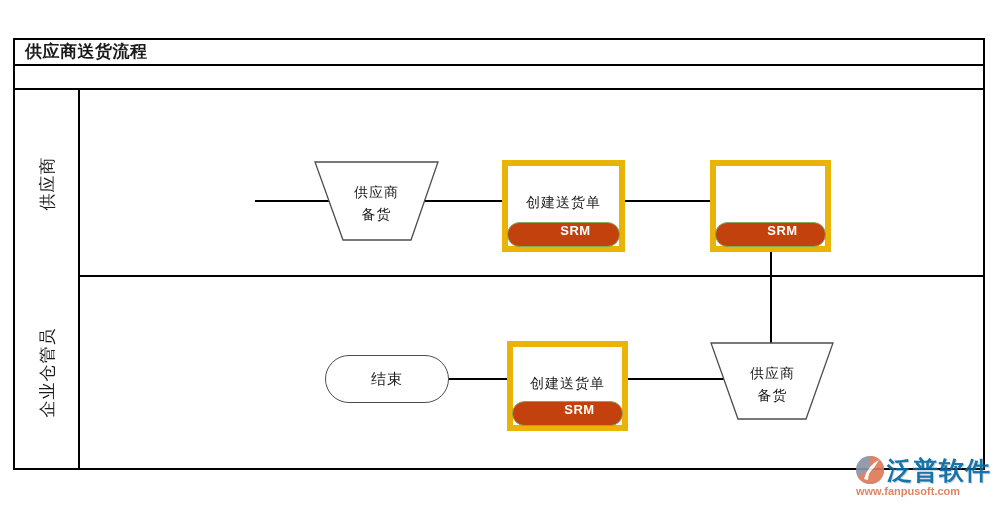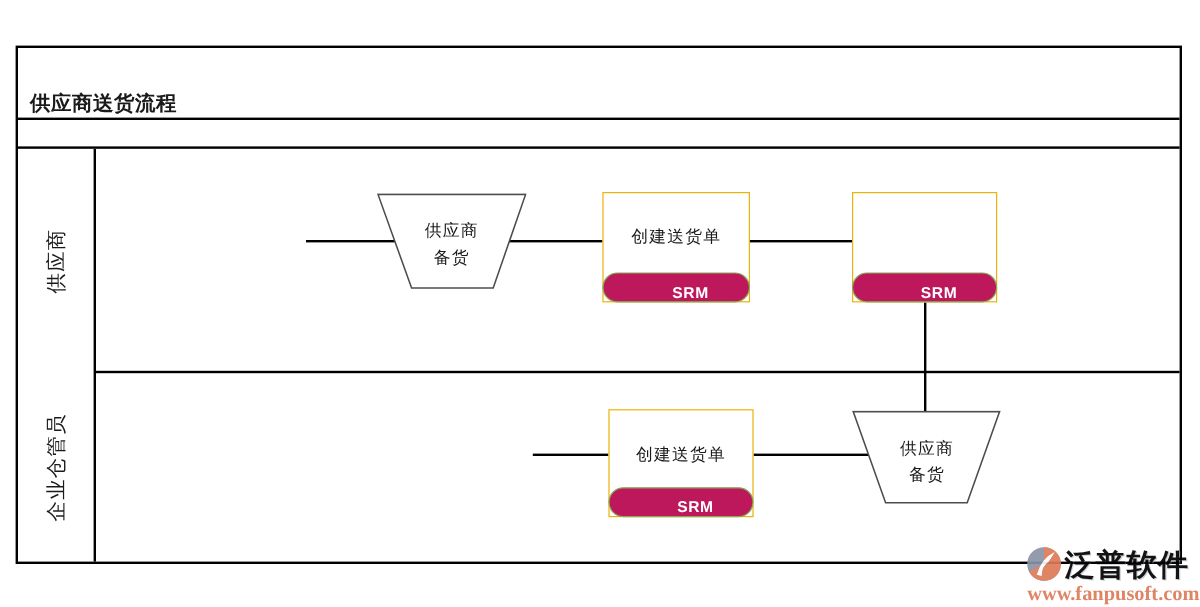--- a/index.html
+++ b/index.html
@@ -16,24 +16,24 @@
   .frame {
     position: absolute;
     left: 13px; top: 38px;
     width: 972px; height: 432px;
     border: 2px solid #000;
     background: #fff;
     display: flex;
     flex-direction: column;
   }
   .title-row {
-    height: 60px;
+    height: 26px;
     border-bottom: 2px solid #000;
     display: flex;
-    align-items: flex-end;
+    align-items: flex-start;
     padding-left: 10px;
     font-size: 17px;
     font-weight: 600;
     letter-spacing: 0.5px;
   }
   .spacer-row {
     height: 24px;
     border-bottom: 2px solid #000;
   }
   .content-row {
@@ -77,42 +77,42 @@
     border: 1px solid #4d4d4d;
     display: flex;
     align-items: center;
     justify-content: center;
     font-size: 15px;
     letter-spacing: 1px;
   }
   .proc {
     position: absolute;
     background: #fff;
-    border: 1px solid #eab308;
+    border: 6px solid #eab308;
     font-size: 14px;
   }
   .proc .proc-label {
     position: absolute;
     left: 0; right: 0; top: 0;
     height: 66px;
     display: flex;
     align-items: center;
     justify-content: center;
     padding-top: 8px;
     letter-spacing: 1px;
   }
   .badge {
     position: absolute;
     left: -1px; right: -1px; bottom: -1px;
     height: 25px;
     border-radius: 13px;
-    background: #be185d;
+    background: #c2410c;
     border: 1px solid #87a958;
     display: flex;
-    align-items: flex-end;
+    align-items: flex-start;
     justify-content: center;
     color: #fff;
     font-size: 13px;
     font-weight: bold;
     letter-spacing: 0.5px;
     padding-left: 24px;
   }
   .trap-box { position: absolute; }
   .trap-box svg { display: block; }
   .trap-text {
@@ -134,30 +134,30 @@
     width: 146px; height: 52px;
     opacity: 0.92;
     z-index: 10;
   }
   .wm-logo { position: absolute; left: 2px; top: 3px; width: 30px; height: 30px; }
   .wm-brand {
     position: absolute;
     left: 34px; top: 2px;
     font-size: 25px;
     font-weight: bold;
-    color: #000000;
+    color: #0369a1;
     letter-spacing: 1px;
     white-space: nowrap;
     text-shadow: 1px 1px 0 rgba(138,147,165,0.45);
   }
   .wm-url {
     position: absolute;
     left: 3px; top: 33px;
-    font-family: Liberation Serif, serif;
-    font-size: 17px;
+    font-family: Liberation Sans, sans-serif;
+    font-size: 11px;
     font-weight: bold;
     color: #dd7a58;
     white-space: nowrap;
   }
 </style>
 </head>
 <body>
 
 <div class="page">
 
@@ -206,20 +206,23 @@
       <span>SRM</span>
     </div>
   </div>
 
   <div class="proc" style="left:710px; top:160px; width:121px; height:92px;">
     <div class="badge">
       <span>SRM</span>
     </div>
   </div>
 
+  <div class="stadium" style="left:325px; top:355px; width:124px; height:48px; border-radius:24px;">
+    <span>结束</span>
+  </div>
 
   <div class="proc" style="left:507px; top:341px; width:121px; height:90px;">
     <div class="proc-label">创建送货单</div>
     <div class="badge">
       <span>SRM</span>
     </div>
   </div>
 
   <div class="trap-box" style="left:710px; top:342px; width:125px; height:79px;">
     <svg width="125" height="79" viewBox="0 0 125 79">

